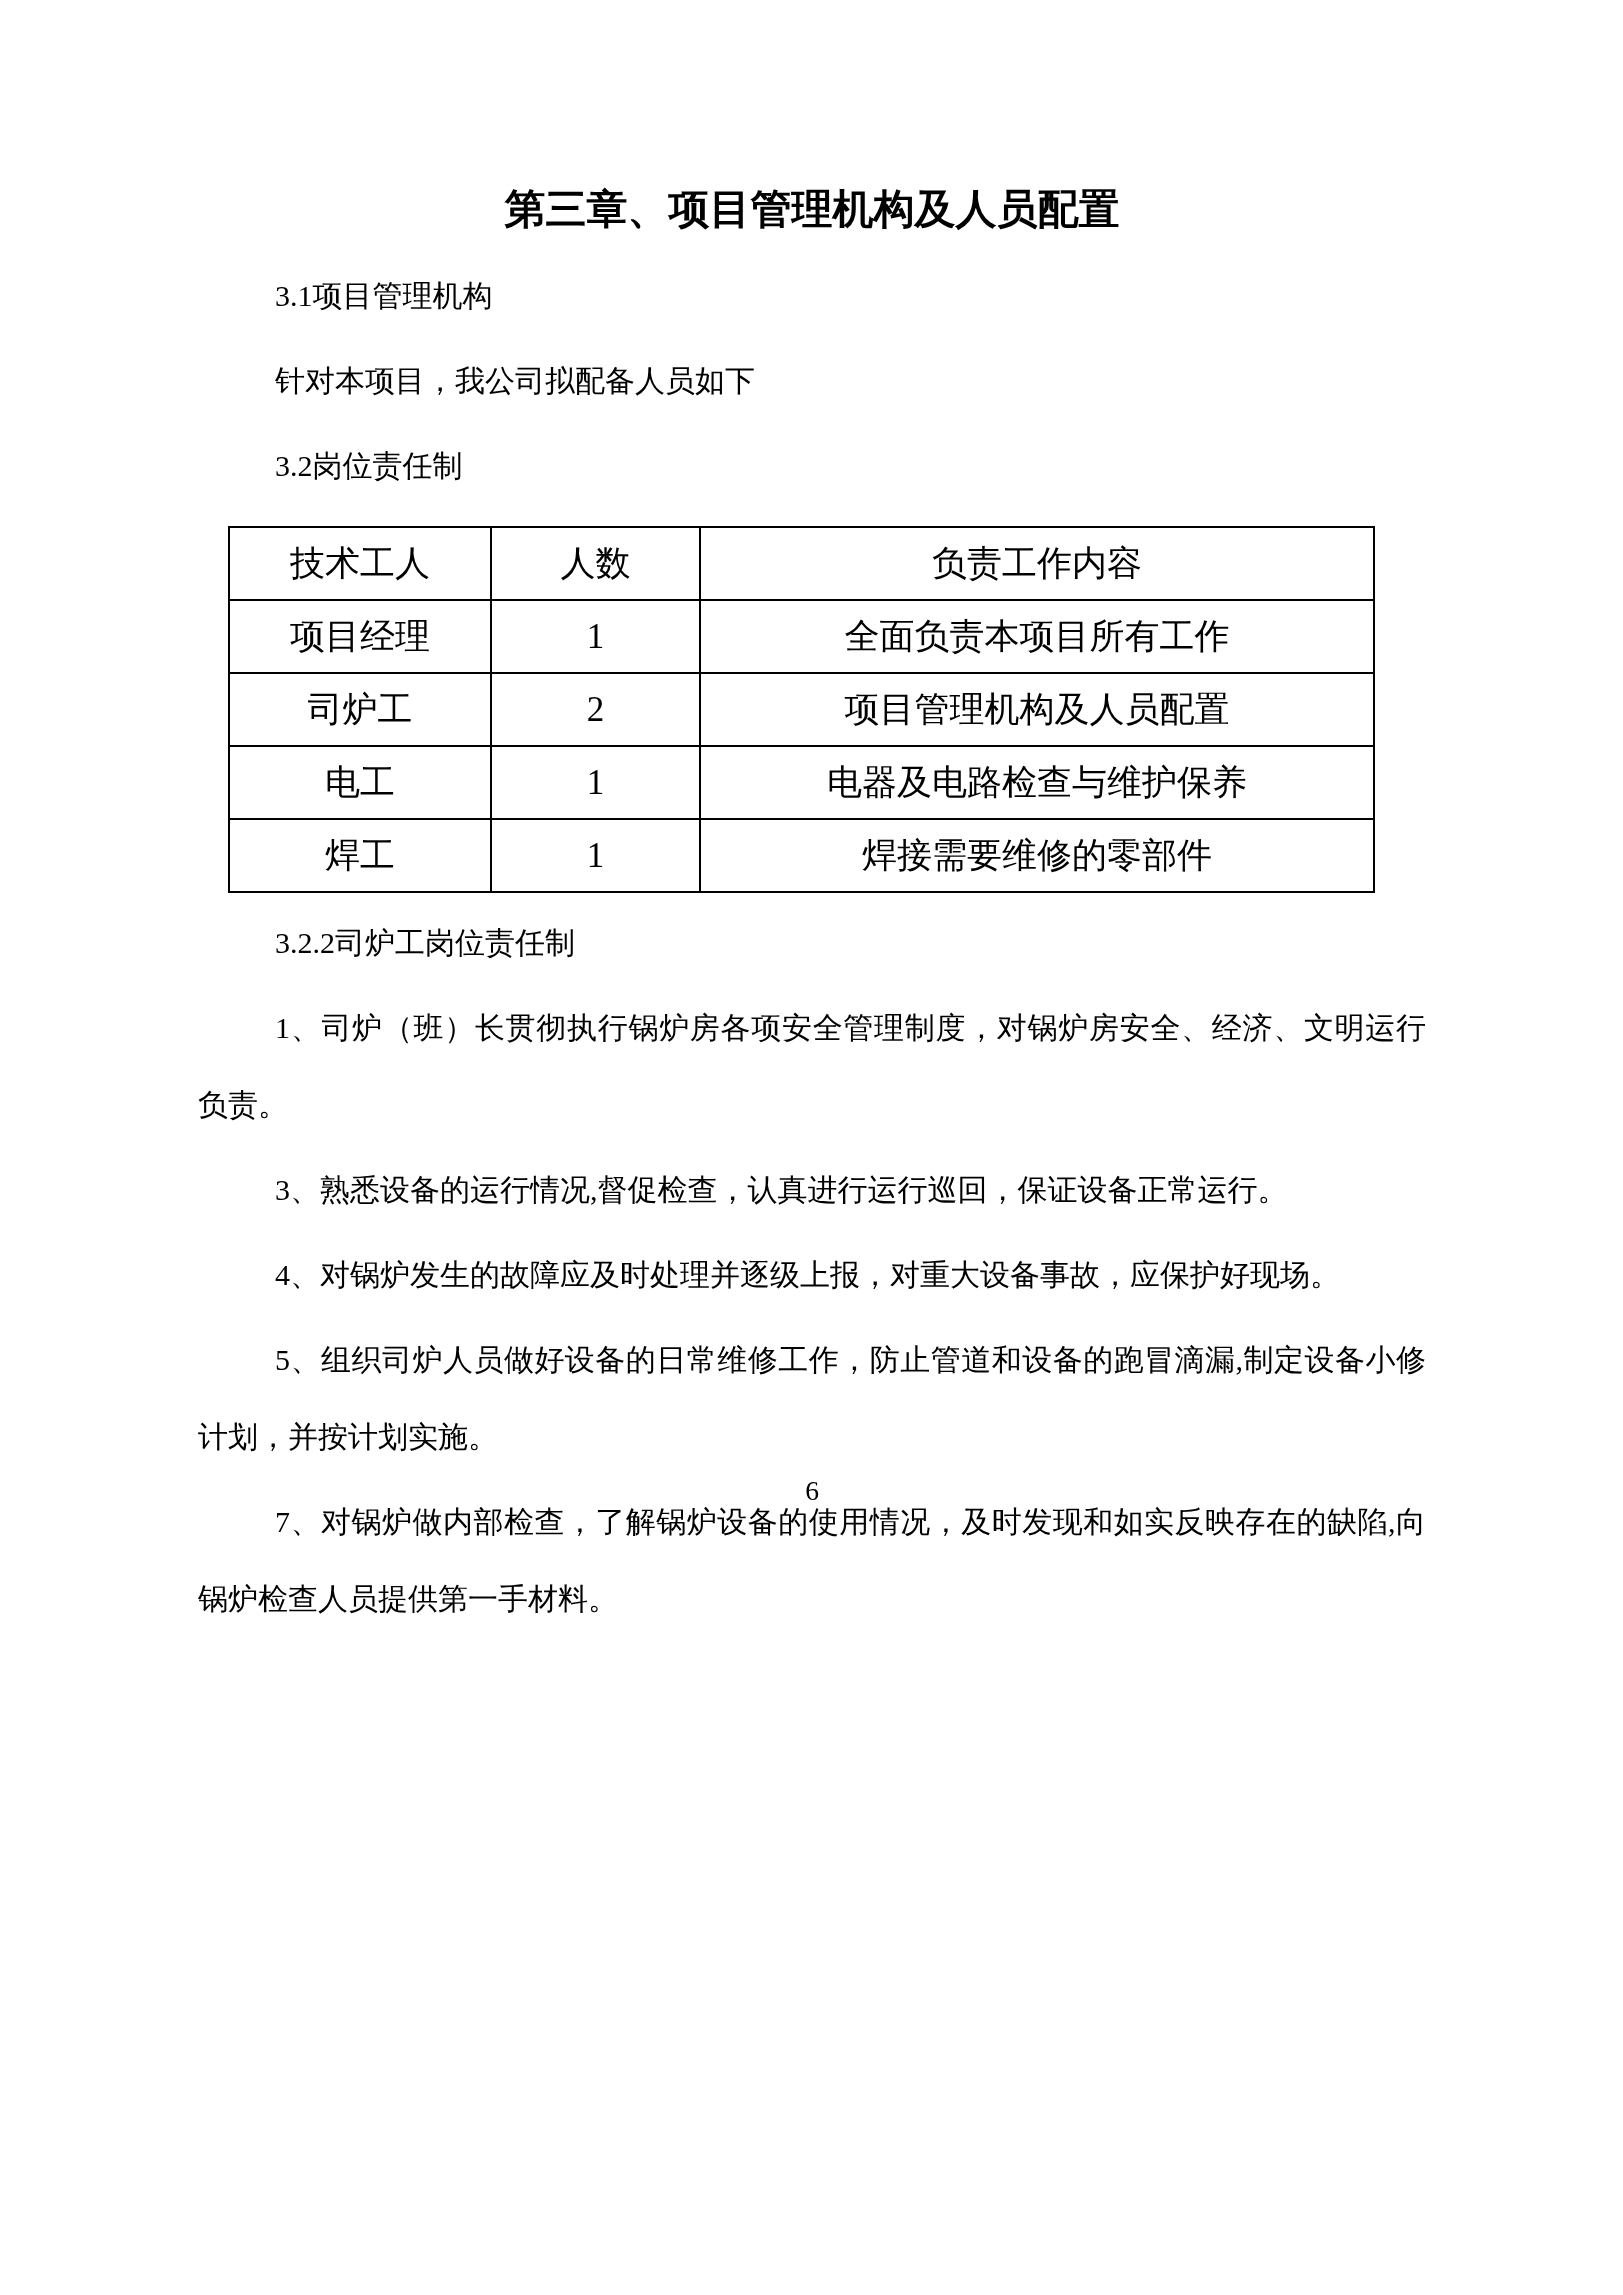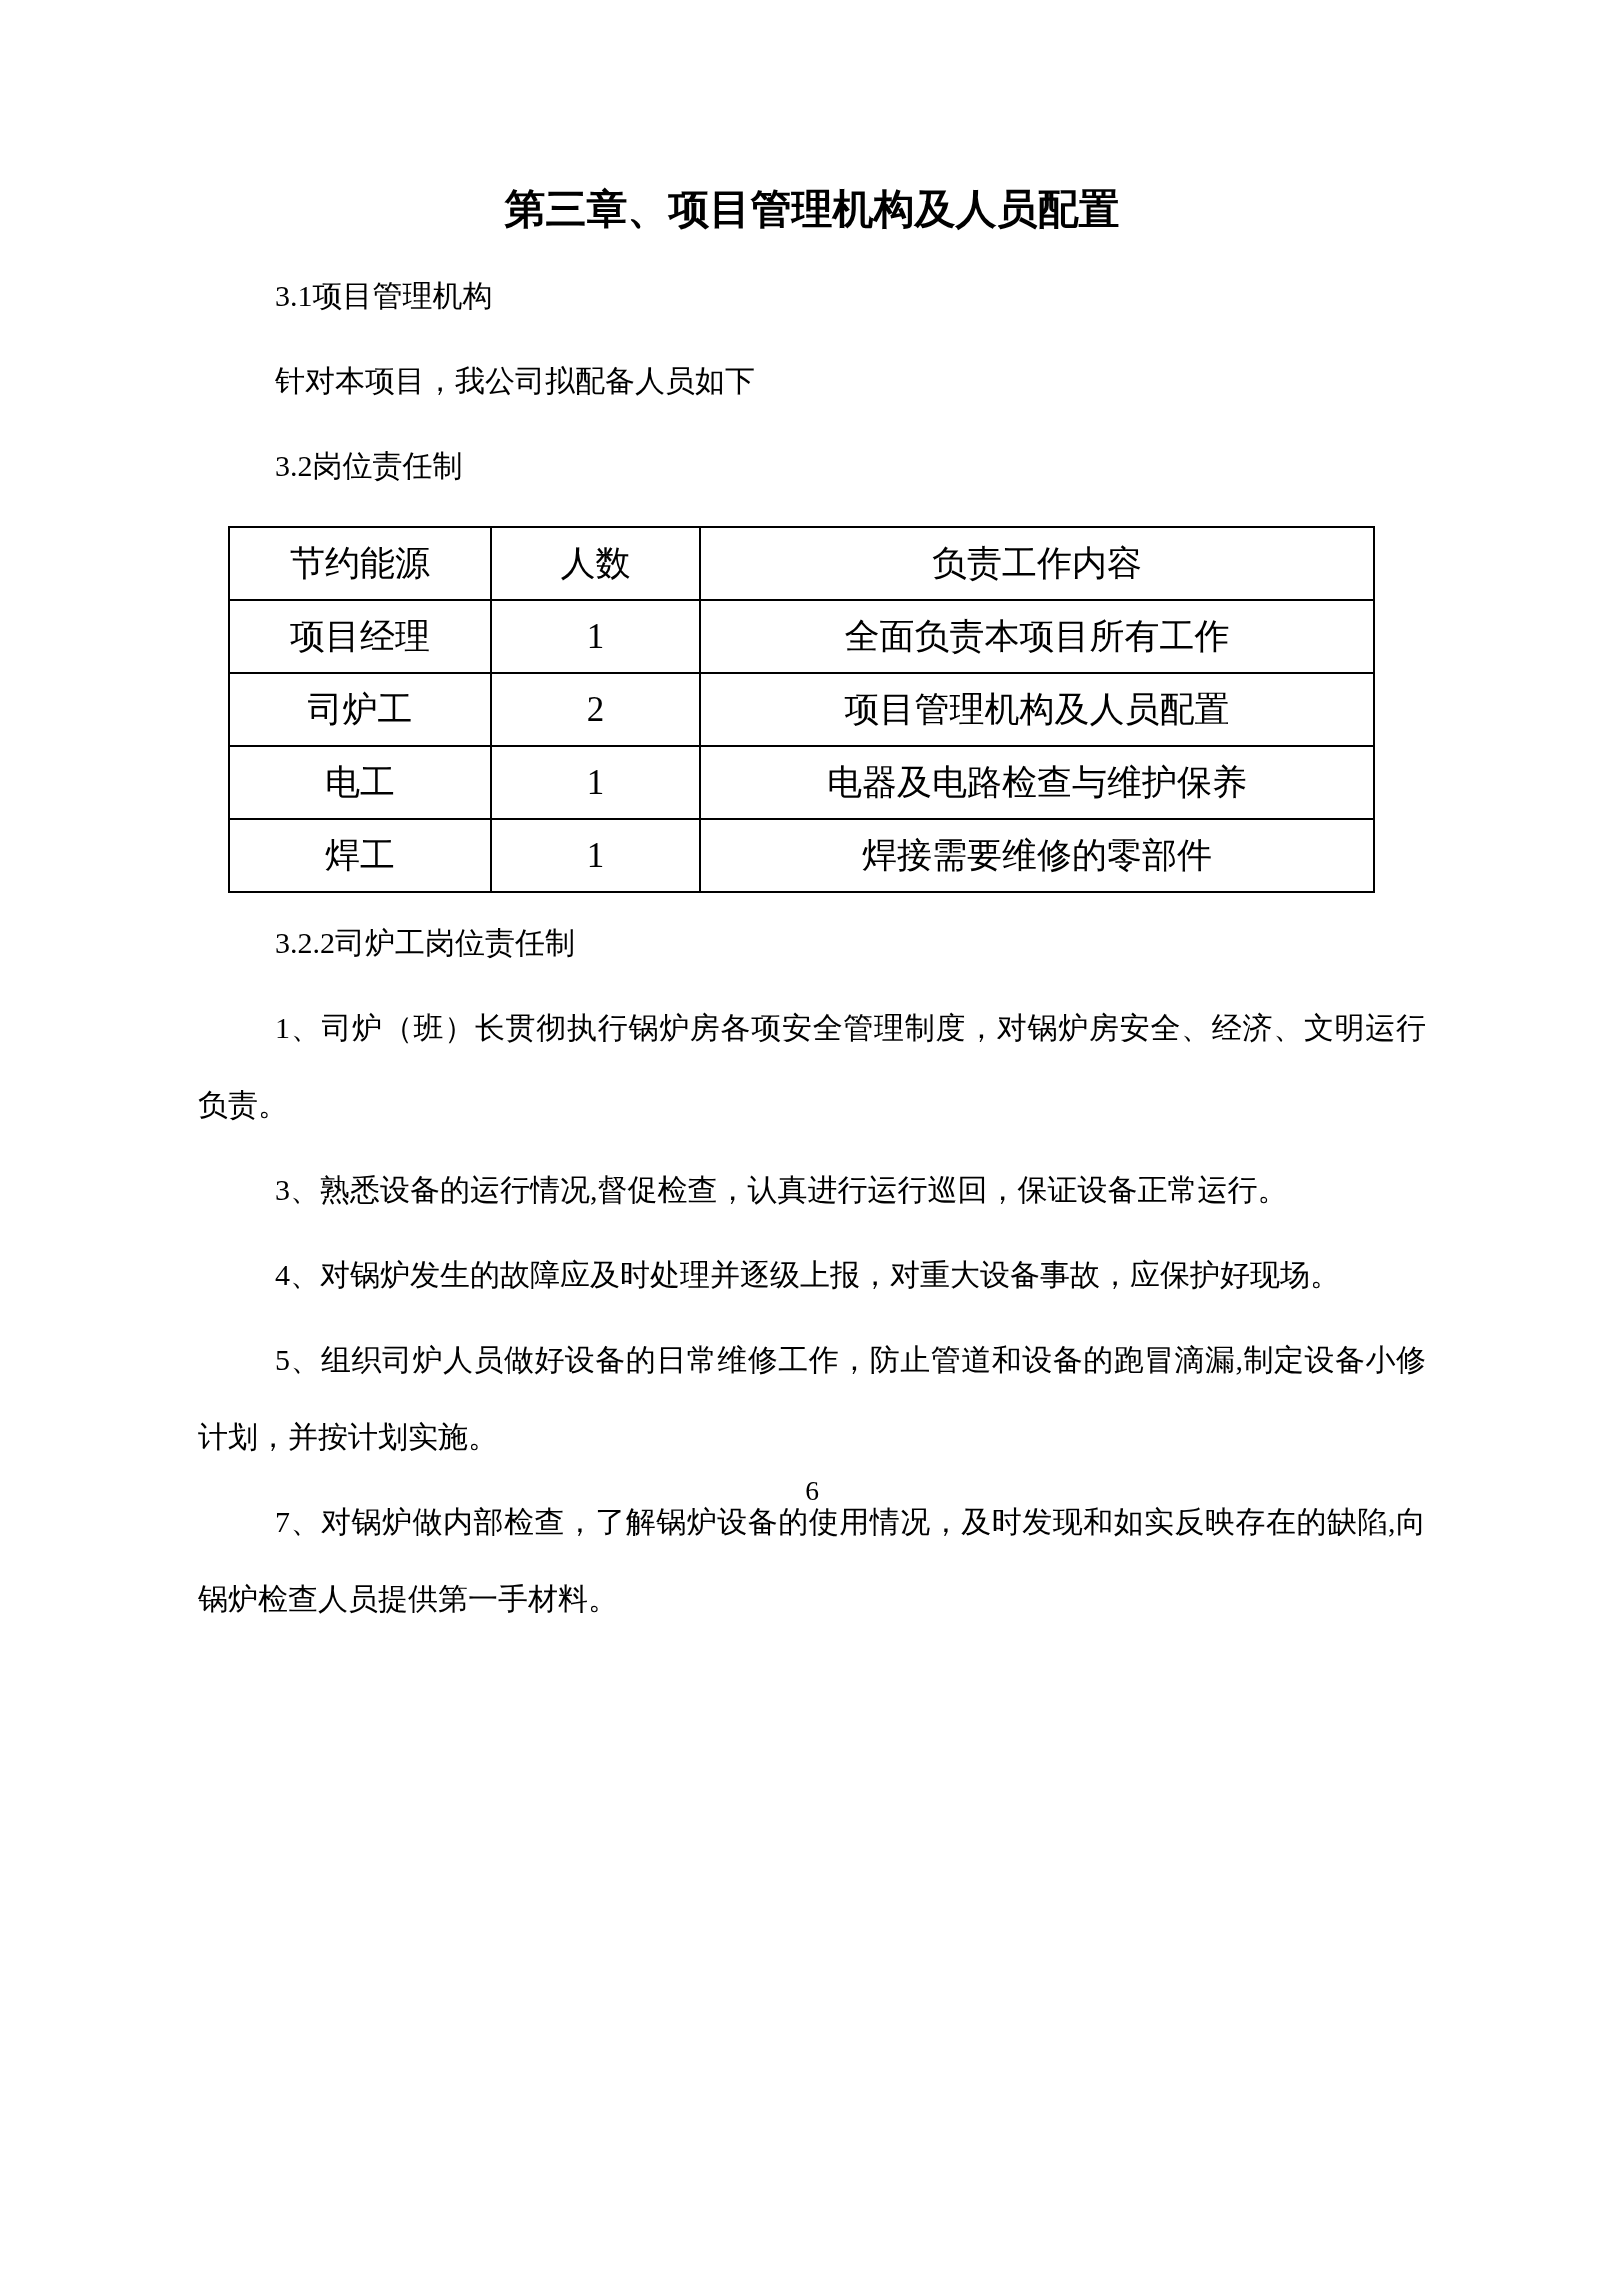--- a/index.html
+++ b/index.html
@@ -75,21 +75,21 @@
     <p class="para">3.2岗位责任制</p>
 
     <table class="roles-table">
       <colgroup>
         <col class="col-name">
         <col class="col-count">
         <col class="col-duty">
       </colgroup>
       <tbody>
         <tr>
-          <th>节约能源</th>
+          <th>技术工人</th>
           <th>人数</th>
           <th>负责工作内容</th>
         </tr>
         <tr>
           <td>项目经理</td>
           <td>1</td>
           <td>全面负责本项目所有工作</td>
         </tr>
         <tr>
           <td>司炉工</td>

